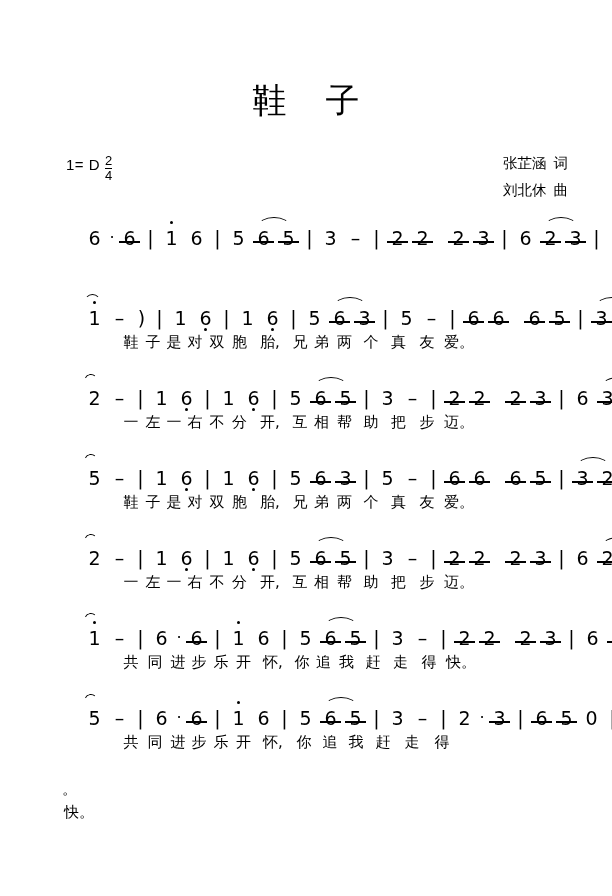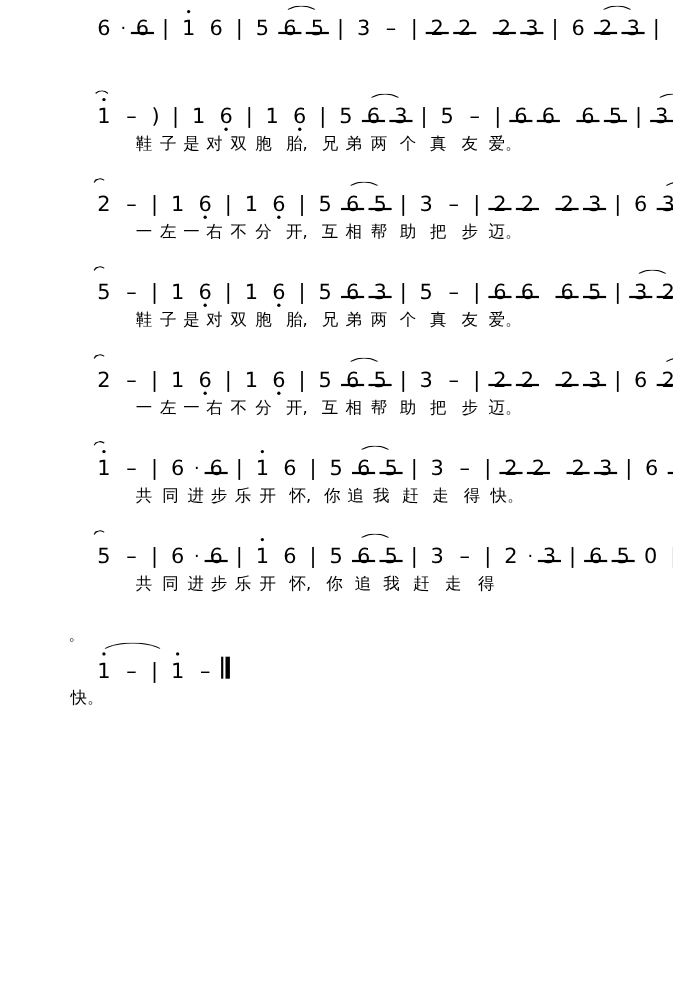--- a/index.html
+++ b/index.html
@@ -205,21 +205,39 @@
     left: 62px;
     font-size: 15px;
     font-family: "DejaVu Sans", "Liberation Sans", sans-serif;
   }
 </style>
 </head>
 <body>
 
 <div class="sheet">
 
-
+  <div class="title">鞋 子</div>
+
+  <div class="header">
+    <div class="keysig">
+      <span class="kstr">1= D</span>
+      <span class="meter">
+        <span class="num">2</span>
+        <span class="den">4</span>
+      </span>
+    </div>
+    <div class="credits">
+      <div>
+        <span>张芷涵</span><span class="role">词</span>
+      </div>
+      <div>
+        <span>刘北休</span><span class="role">曲</span>
+      </div>
+    </div>
+  </div>
 
   <div class="staves">
 
     <div class="stave">
       <div class="noterow">
         <span class="n w2">6</span>
         <span class="n dotsep">·</span>
         <span class="n w2 beam">6</span>
         <span class="n bar">|</span>
         <span class="n w2 up">1</span>
@@ -559,28 +577,20 @@
         <span class="ly" style="width:28px">赶</span>
         <span class="ly" style="width:30px">走</span>
         <span class="ly" style="width:30px">得</span>
       </div>
     </div>
 
     <div class="stave" style="height:auto;padding-top:4px;">
       <div style="height:18px;position:relative;">
         <span class="orphan" style="left:0px;top:-2px;">。</span>
       </div>
-      <div class="noterow">
-        <span class="n w2 up">1<span class="arc long" style="left:8px;right:-44px;top:-4px;"></span></span>
-        <span class="n w2">–</span>
-        <span class="n bar">|</span>
-        <span class="n w2 up">1</span>
-        <span class="n w2">–</span>
-        <span class="endbar"><i class="thin"></i><i class="thick"></i></span>
-      </div>
       <div class="lyricrow">
         <span class="lead" style="width:2px"></span>
         <span class="ly" style="width:40px;text-align:left;">快。</span>
       </div>
     </div>
 
   </div>
 </div>
 
 </body></html>

